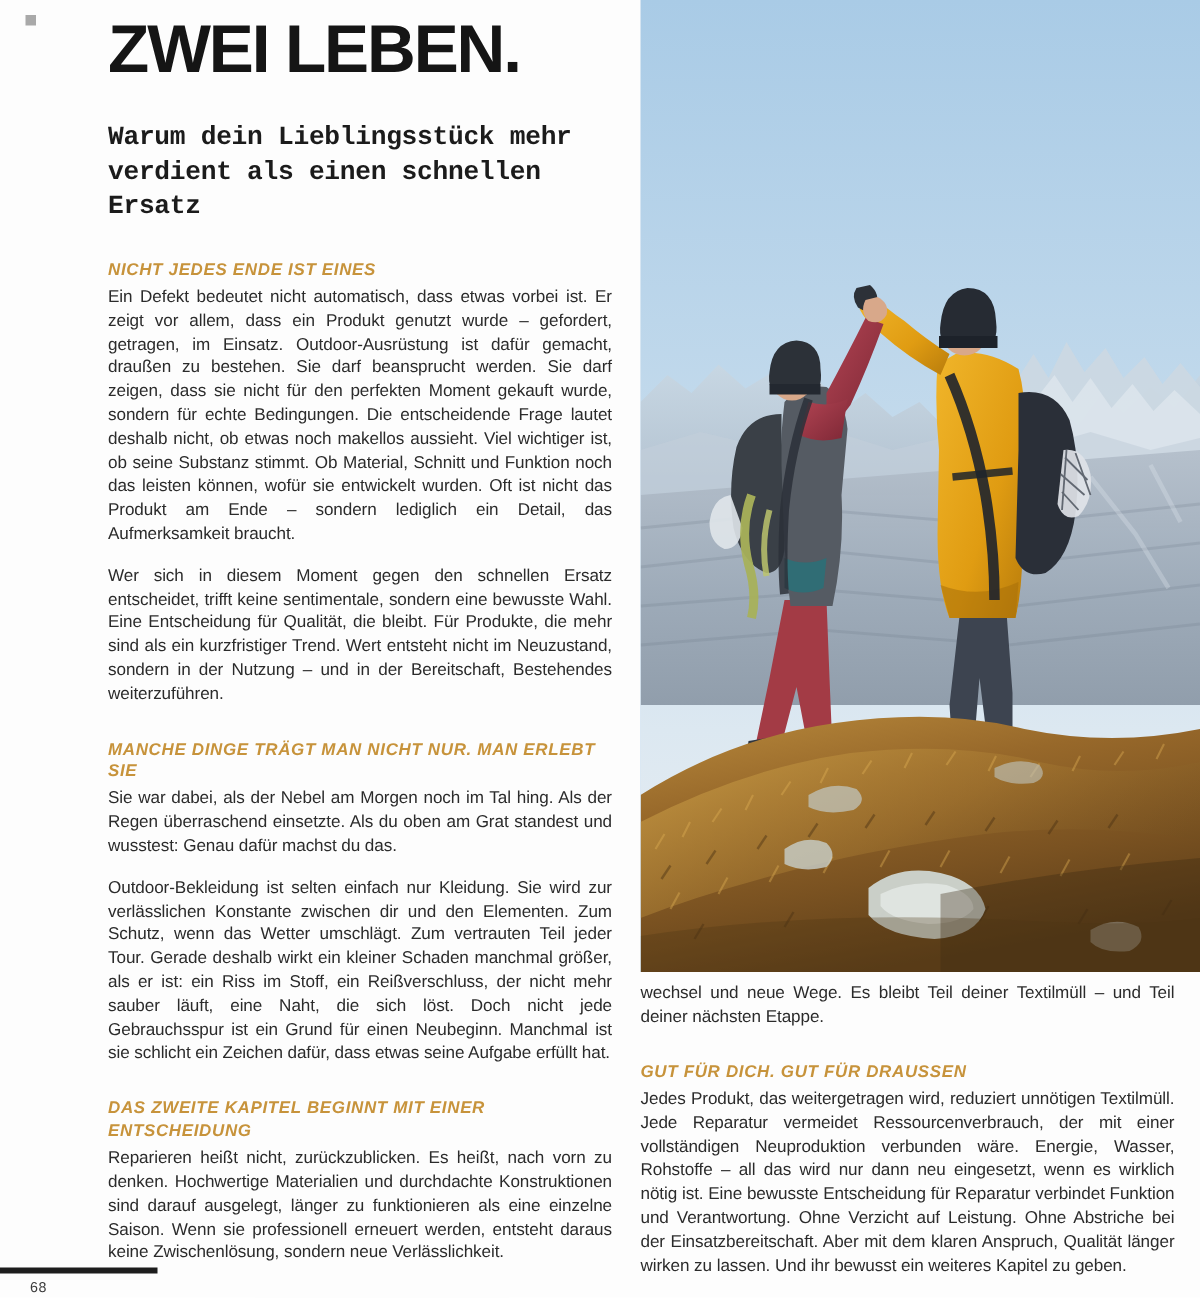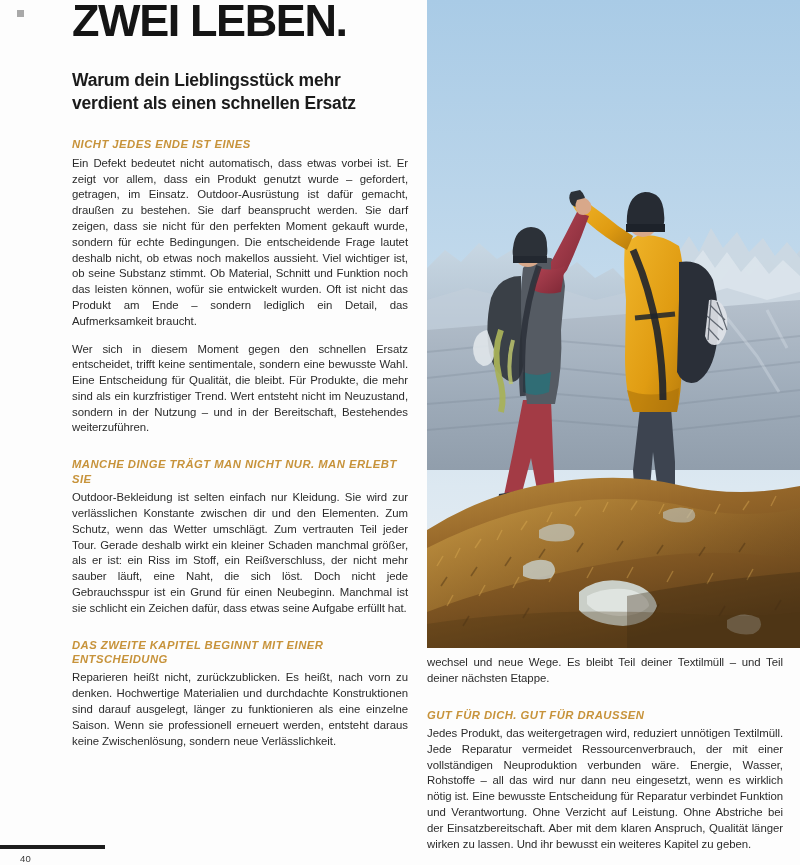--- a/index.html
+++ b/index.html
@@ -60,32 +60,33 @@
   }
 
   .headline {
     font-family: "Liberation Sans", sans-serif;
     font-weight: 700;
     font-size: 45px;
     line-height: 0.95;
     letter-spacing: -1.4px;
     color: #151515;
     margin: 0;
-    padding-top: 0;
+    padding-top: 12px;
     transform: scaleX(1.0);
   }
   .headline .l2 { display: block; }
 
   .deck {
     font-weight: 700;
     font-size: 17.5px;
     line-height: 1.33;
     color: #1b1b1b;
     margin: 26px 0 0 0;
     letter-spacing: -0.2px;
+    font-family: Liberation Mono, monospace;
   }
 
   .kicker {
     font-weight: 700;
     font-size: 11.3px;
     line-height: 1.28;
     letter-spacing: 0.45px;
     color: #c7933b;
     text-transform: uppercase;
     margin: 22px 0 4px 0;
@@ -318,30 +319,31 @@
       <span>ZWEI LEBEN.</span>
     </h1>
 
     <p class="deck">Warum dein Lieblingsstück mehr verdient als einen schnellen Ersatz</p>
 
     <h2 class="kicker">NICHT JEDES ENDE IST EINES</h2>
     <p class="body">Ein Defekt bedeutet nicht automatisch, dass etwas vorbei ist. Er zeigt vor allem, dass ein Produkt genutzt wurde – gefordert, getragen, im Einsatz. Outdoor-Ausrüstung ist dafür gemacht, draußen zu bestehen. Sie darf beansprucht werden. Sie darf zeigen, dass sie nicht für den perfekten Moment gekauft wurde, sondern für echte Bedingungen. Die entscheidende Frage lautet deshalb nicht, ob etwas noch makellos aussieht. Viel wichtiger ist, ob seine Substanz stimmt. Ob Material, Schnitt und Funktion noch das leisten können, wofür sie entwickelt wurden. Oft ist nicht das Produkt am Ende – sondern lediglich ein Detail, das Aufmerksamkeit braucht.</p>
     <p class="body">Wer sich in diesem Moment gegen den schnellen Ersatz entscheidet, trifft keine sentimentale, sondern eine bewusste Wahl. Eine Entscheidung für Qualität, die bleibt. Für Produkte, die mehr sind als ein kurzfristiger Trend. Wert entsteht nicht im Neuzustand, sondern in der Nutzung – und in der Bereitschaft, Bestehendes weiterzuführen.</p>
 
     <h2 class="kicker tight">MANCHE DINGE TRÄGT MAN NICHT NUR. MAN ERLEBT SIE</h2>
+    <p class="body">Sie war dabei, als der Nebel am Morgen noch im Tal hing. Als der Regen überraschend einsetzte. Als du oben am Grat standest und wusstest: Genau dafür machst du das.</p>
     <p class="body">Outdoor-Bekleidung ist selten einfach nur Kleidung. Sie wird zur verlässlichen Konstante zwischen dir und den Elementen. Zum Schutz, wenn das Wetter umschlägt. Zum vertrauten Teil jeder Tour. Gerade deshalb wirkt ein kleiner Schaden manchmal größer, als er ist: ein Riss im Stoff, ein Reißverschluss, der nicht mehr sauber läuft, eine Naht, die sich löst. Doch nicht jede Gebrauchsspur ist ein Grund für einen Neubeginn. Manchmal ist sie schlicht ein Zeichen dafür, dass etwas seine Aufgabe erfüllt hat.</p>
 
     <h2 class="kicker tight">DAS ZWEITE KAPITEL BEGINNT MIT EINER ENTSCHEIDUNG</h2>
     <p class="body">Reparieren heißt nicht, zurückzublicken. Es heißt, nach vorn zu denken. Hochwertige Materialien und durchdachte Konstruktionen sind darauf ausgelegt, länger zu funktionieren als eine einzelne Saison. Wenn sie professionell erneuert werden, entsteht daraus keine Zwischenlösung, sondern neue Verlässlichkeit.</p>
 
   </div>
 
   <div class="col-right">
     <p class="body">wechsel und neue Wege. Es bleibt Teil deiner Textilmüll – und Teil deiner nächsten Etappe.</p>
 
     <h2 class="kicker tight">GUT FÜR DICH. GUT FÜR DRAUSSEN</h2>
     <p class="body">Jedes Produkt, das weitergetragen wird, reduziert unnötigen Textilmüll. Jede Reparatur vermeidet Ressourcenverbrauch, der mit einer vollständigen Neuproduktion verbunden wäre. Energie, Wasser, Rohstoffe – all das wird nur dann neu eingesetzt, wenn es wirklich nötig ist. Eine bewusste Entscheidung für Reparatur verbindet Funktion und Verantwortung. Ohne Verzicht auf Leistung. Ohne Abstriche bei der Einsatzbereitschaft. Aber mit dem klaren Anspruch, Qualität länger wirken zu lassen. Und ihr bewusst ein weiteres Kapitel zu geben.</p>
   </div>
 
   <div class="folio-rule"></div>
-  <div class="folio">40</div>
+  <div class="folio">68</div>
 
 </div>
 
 </body></html>

